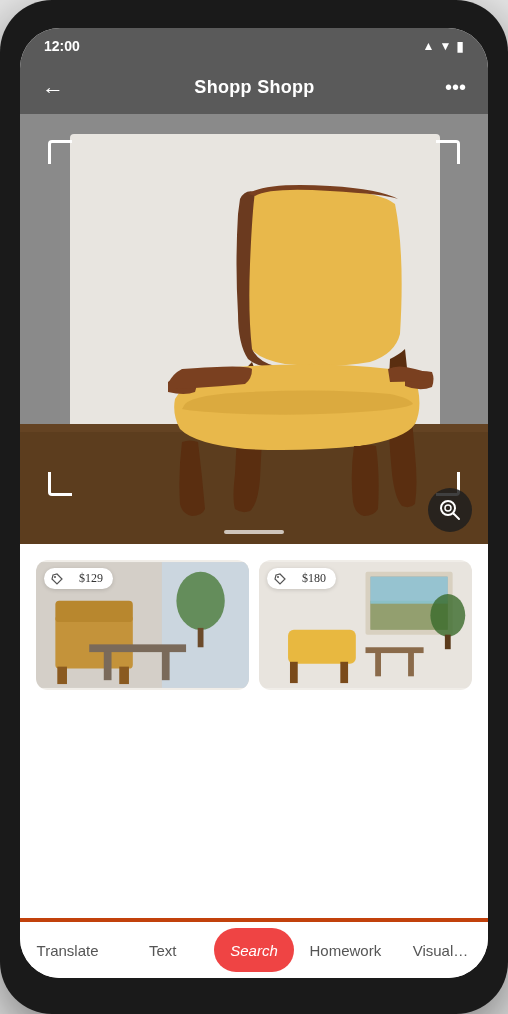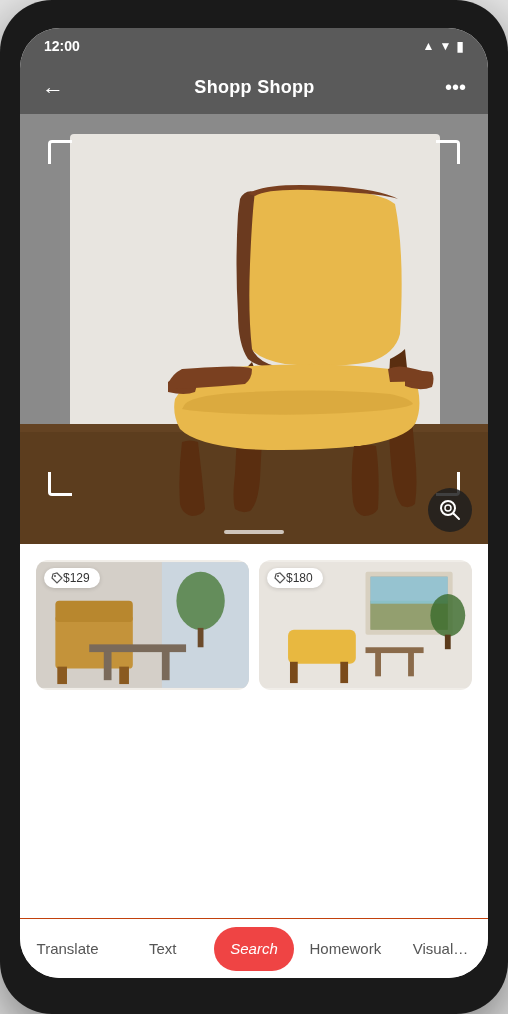--- a/index.html
+++ b/index.html
@@ -209,31 +209,32 @@
 
     .price-tag {
       position: absolute;
       top: 8px;
       left: 8px;
       background: #fff;
       border-radius: 20px;
       padding: 3px 10px 3px 7px;
       display: flex;
       align-items: center;
-      gap: 0;
+      gap: 16px;
       font-size: 12px;
       font-weight: 500;
       color: #333;
       box-shadow: 0 1px 4px rgba(0,0,0,0.15);
+      font-family: Liberation Serif, serif;
     }
 
     
     .tab-bar {
       background: #fff;
-      border-top: 1px solid #c2410c;
+      border-top: 4px solid #c2410c;
       display: flex;
       align-items: center;
       padding: 0;
       flex-shrink: 0;
       height: 60px;
       overflow: hidden;
     }
 
     .tab-item {
       flex: 1;

